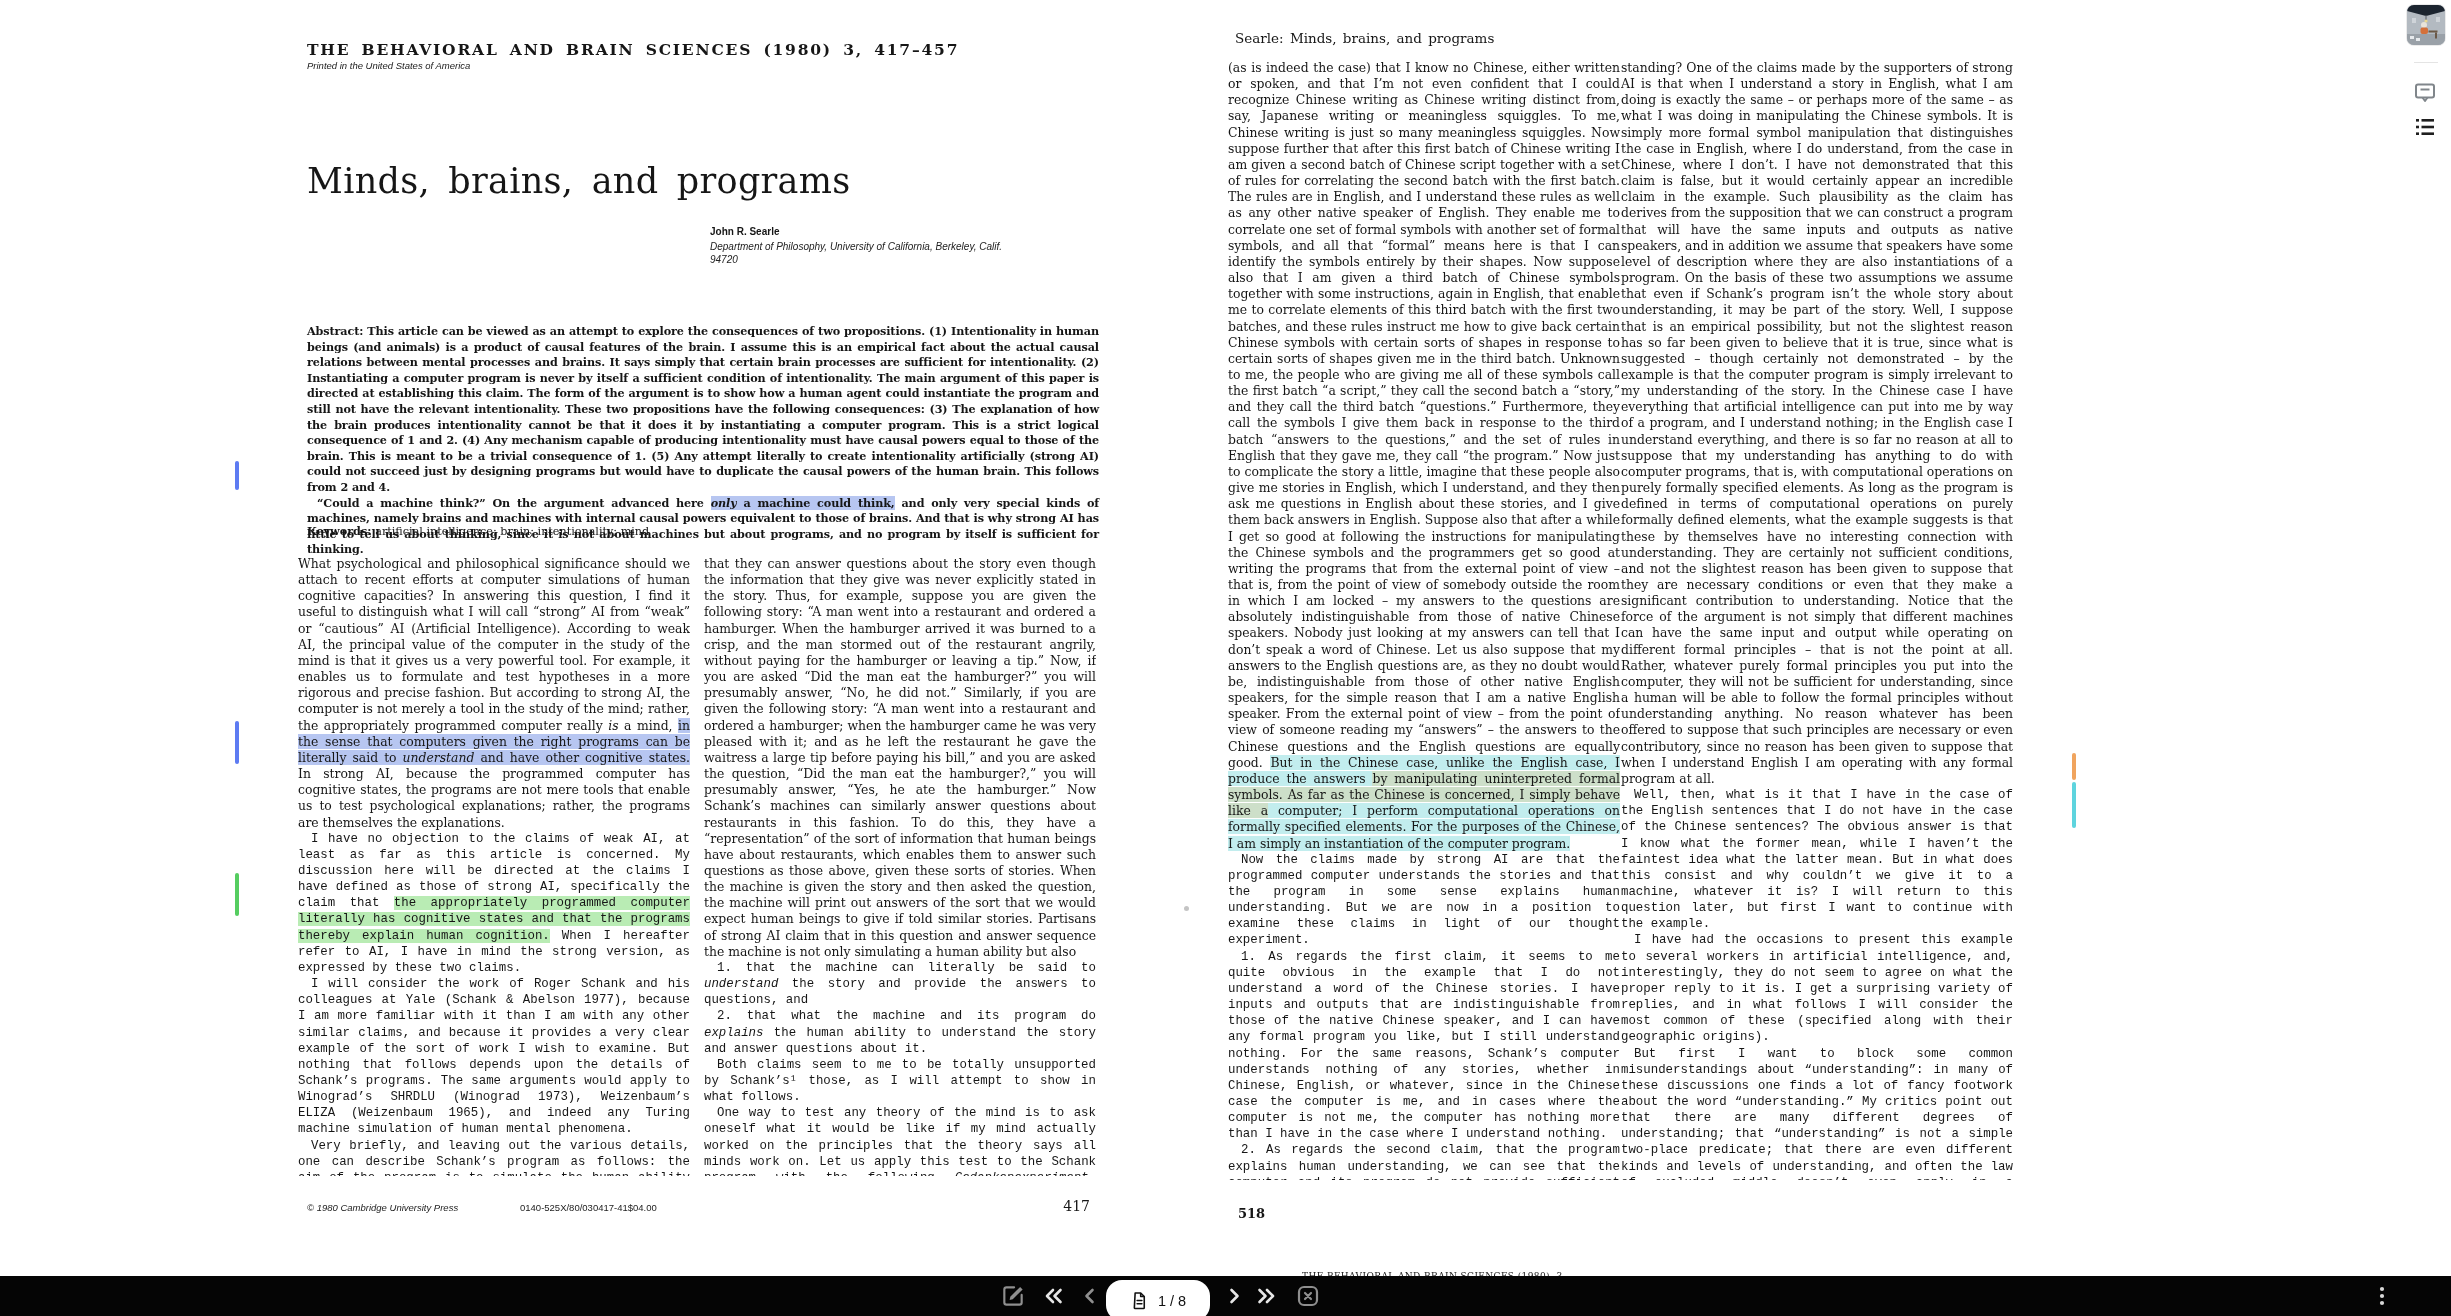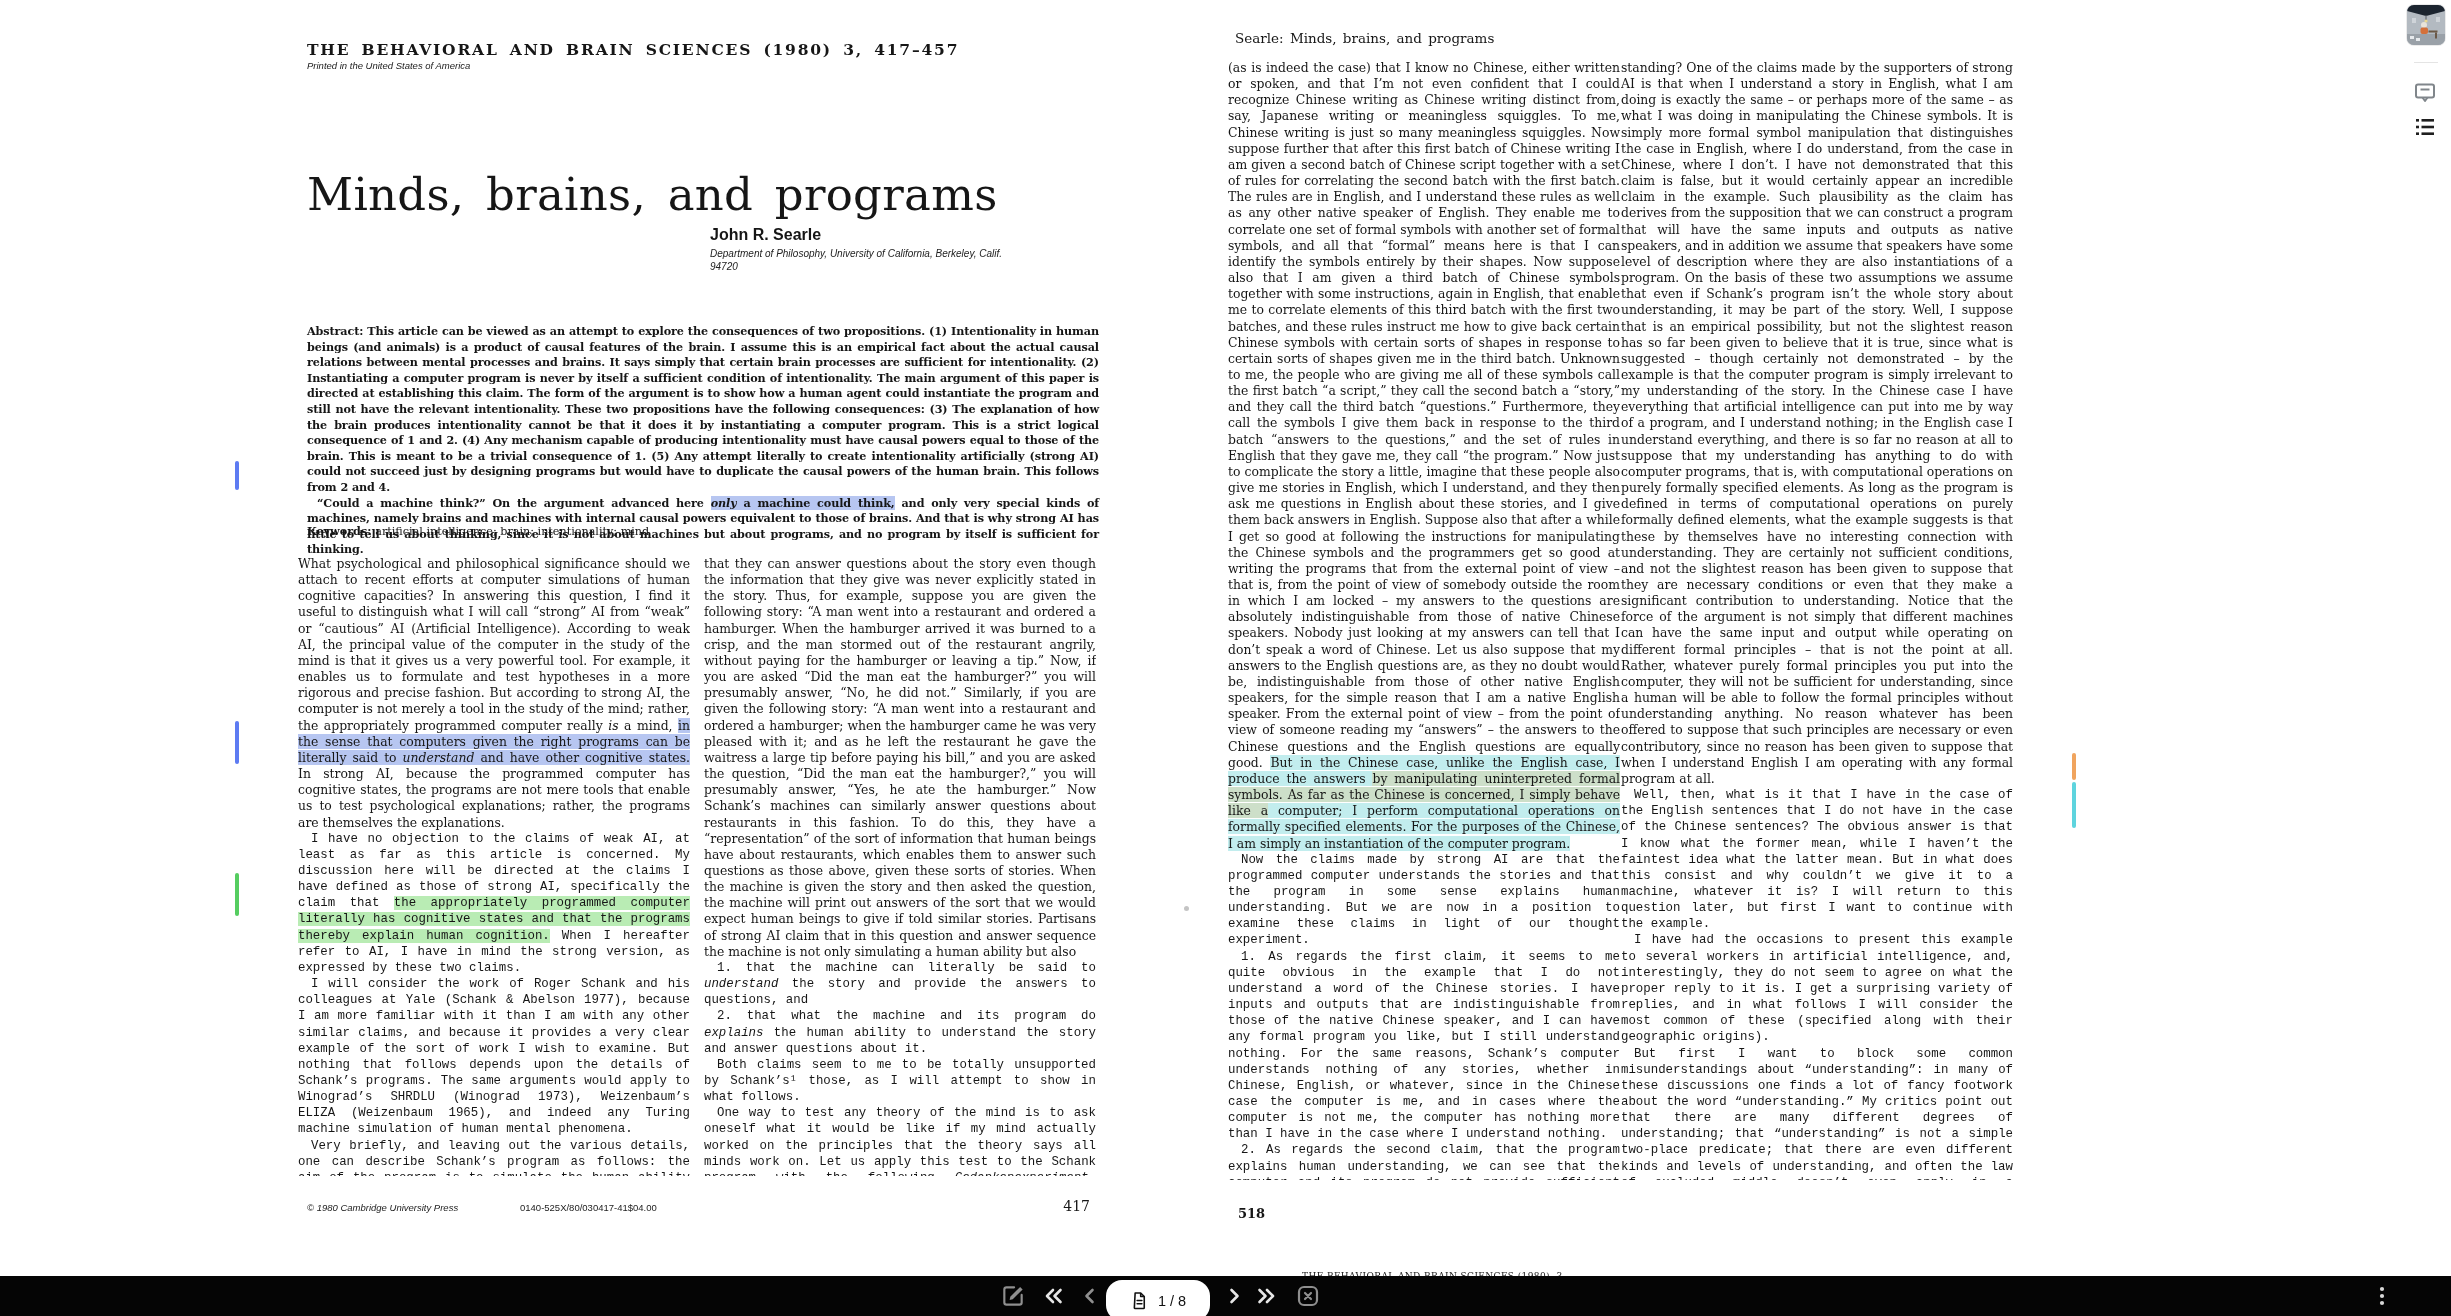--- a/index.html
+++ b/index.html
@@ -12,23 +12,23 @@
   .it{font-style:italic;}
   .bd{font-weight:bold;}
   .hl-blue{background:var(--highlight-blue);}
   .hl-green{background:var(--highlight-green);}
   .hl-cyan{background:var(--highlight-cyan);}
   .hl-olive{background:var(--highlight-olive);}
 
   
   .journal-line{left:307px;top:40px;font-size:15.5px;font-weight:bold;letter-spacing:1.8px;word-spacing:4px;white-space:nowrap;}
   .printed-note{left:307px;top:60px;font-family:"Liberation Sans",sans-serif;font-style:italic;font-size:9.5px;color:#222;}
-  .article-title{left:307px;top:138px;font-size:45px;font-weight:normal;word-spacing:7px;letter-spacing:.3px;white-space:nowrap;}
+  .article-title{left:307px;top:138px;font-size:35px;font-weight:normal;word-spacing:7px;letter-spacing:.3px;white-space:nowrap;}
   .author-block{left:710px;top:226px;width:420px;}
-  .author-name{font-family:"Liberation Sans",sans-serif;font-weight:bold;font-size:16px;margin-bottom:3px;}
+  .author-name{font-family:"Liberation Sans",sans-serif;font-weight:bold;font-size:10px;margin-bottom:3px;}
   .affil{font-family:"Liberation Sans",sans-serif;font-style:italic;font-size:10px;line-height:13px;color:#222;}
   .abstract{left:307px;top:324px;width:792px;}
   .abstract p{margin:0;font-size:11.2px;line-height:15.6px;font-weight:bold;text-align:justify;letter-spacing:-.1px;}
   .abstract p.indent{text-indent:10px;}
   .keywords{left:307px;top:524px;width:792px;}
   .keywords p{margin:0;font-size:11.2px;line-height:15px;}
   .keywords .bd{font-weight:bold;}
   .columns{display:flex;}
   .cols-p1{left:298px;top:556px;width:798px;gap:14px;}
   .cols-p2{left:1228px;top:60px;width:800px;gap:1px;}

